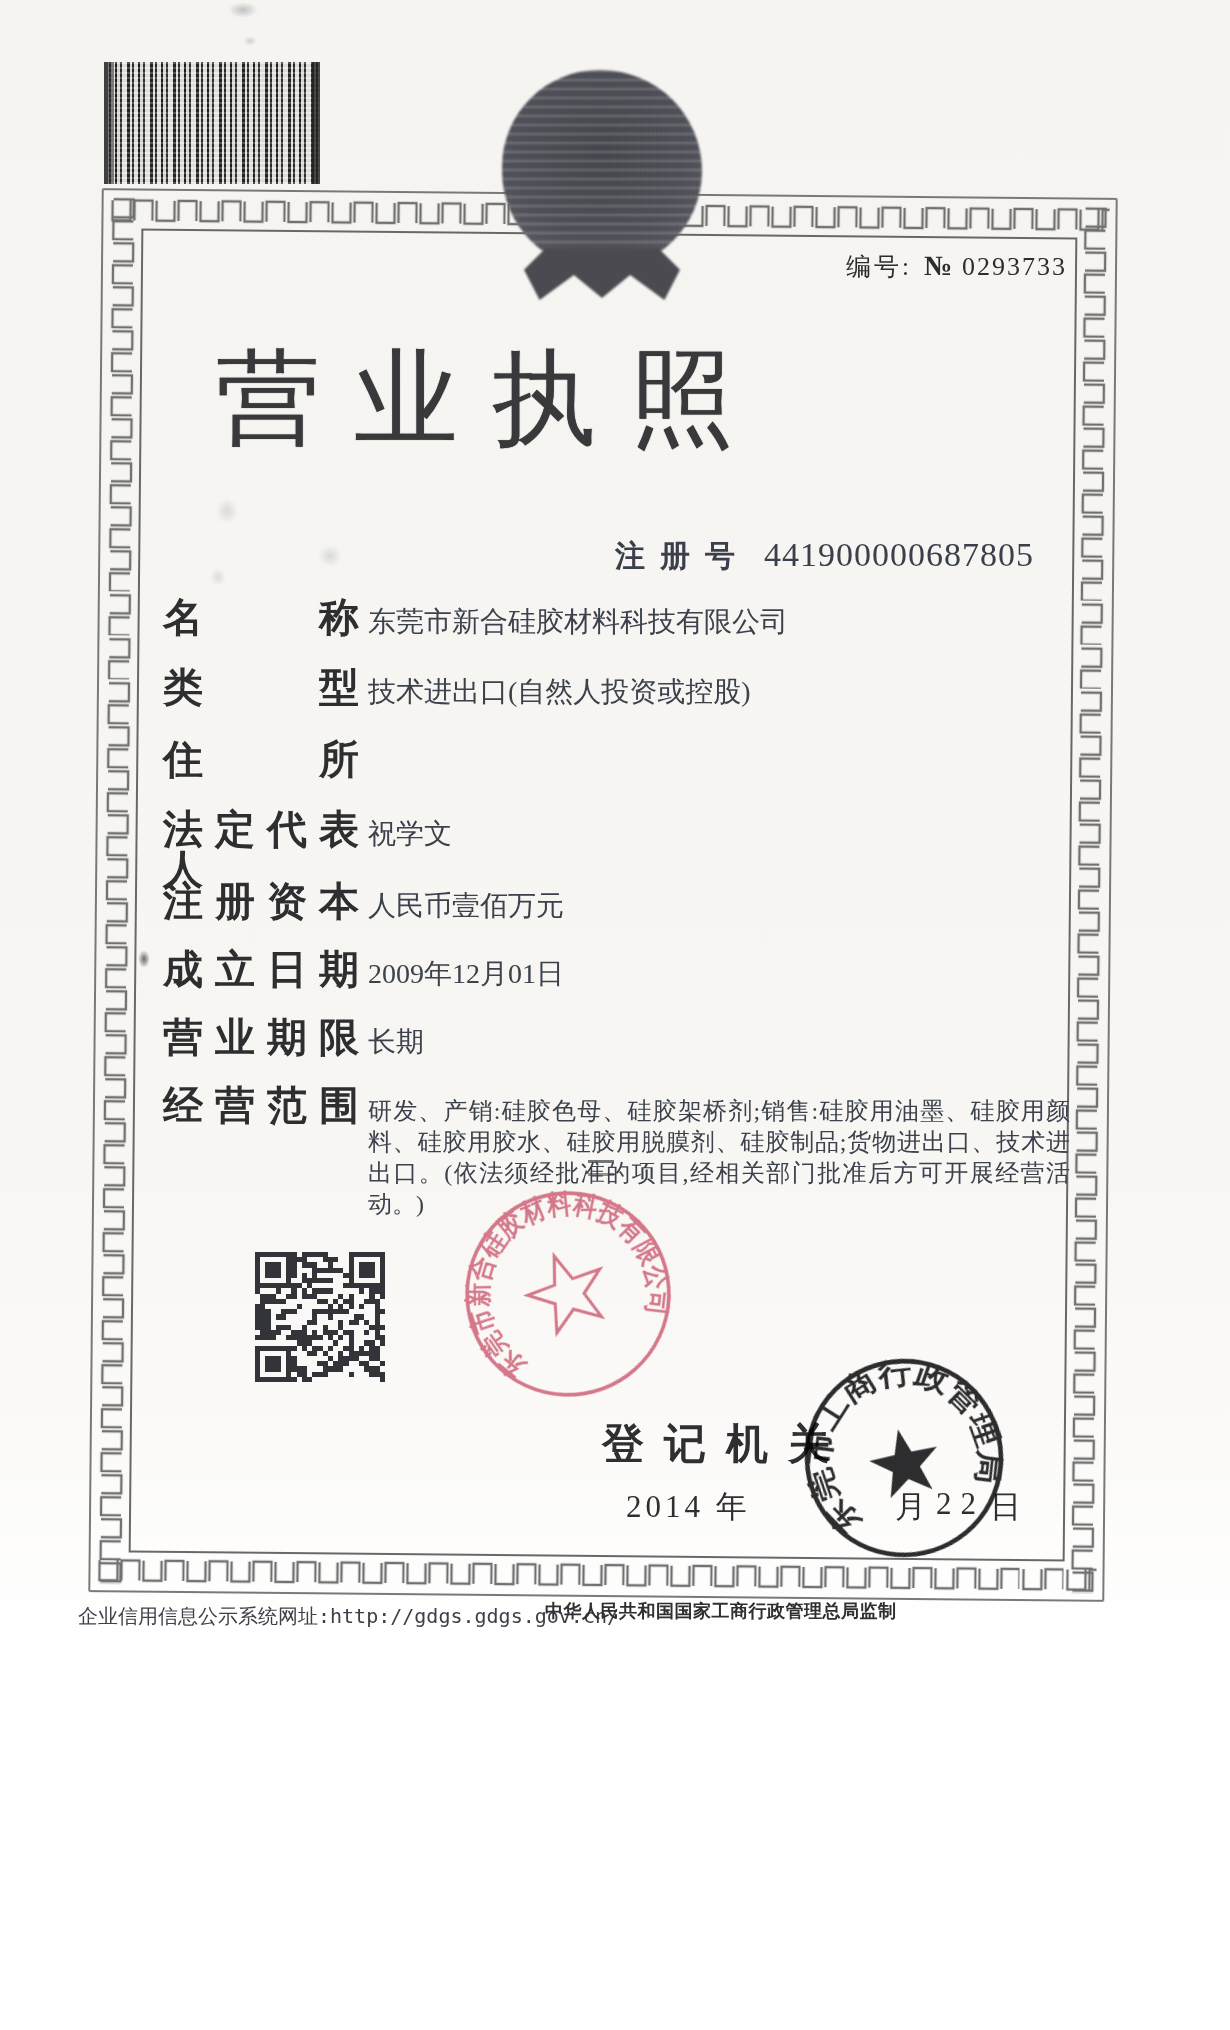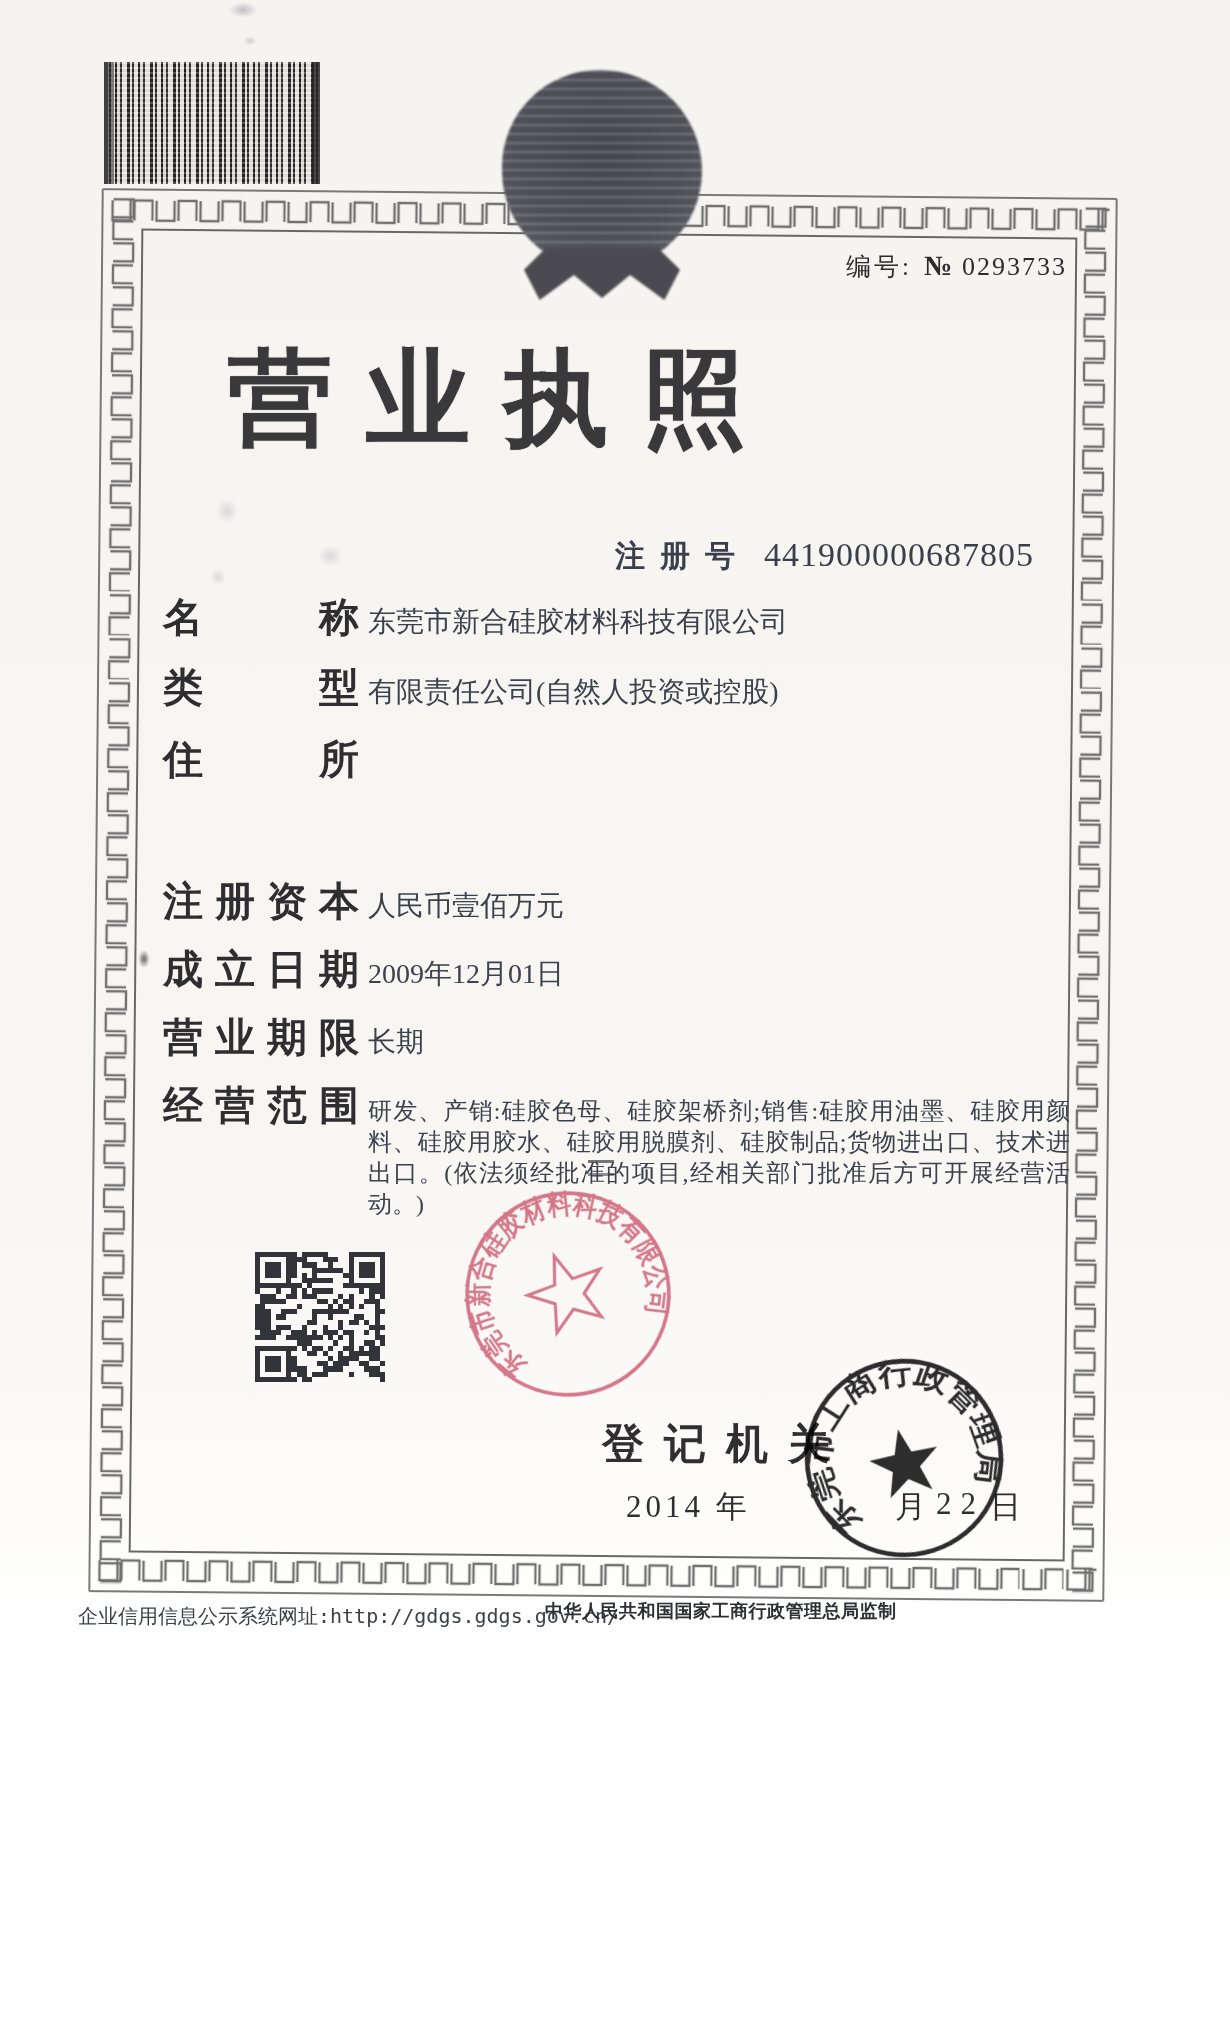--- a/index.html
+++ b/index.html
@@ -45,23 +45,23 @@
     clip-path:polygon(0 42%,14% 0,86% 0,100% 42%,90% 100%,68% 52%,50% 96%,32% 52%,10% 100%);
   }
 
   
   .serial{left:846px;top:250px;display:flex;align-items:baseline;color:#2d2d2f;filter:blur(.3px);}
   .serial .lab{font-size:25px;letter-spacing:3px;}
   .serial .nosign{font-size:28px;font-weight:700;margin-left:12px;}
   .serial .num{font-size:26px;margin-left:10px;letter-spacing:2px;}
 
   .title{
-    left:228px;top:330px;width:760px;white-space:nowrap;
+    left:216px;top:330px;width:760px;white-space:nowrap;
     font-family:"Liberation Sans","DejaVu Sans",sans-serif;
-    font-size:104px;font-weight:700;letter-spacing:34px;color:#3c3c3e;
+    font-size:104px;font-weight:400;letter-spacing:34px;color:#3c3c3e;
     filter:blur(.6px) contrast(1.05);text-shadow:0 0 1px #4a4a4a;
   }
 
   .regline{left:615px;top:536px;display:flex;align-items:baseline;color:#3a3f4b;filter:blur(.3px);}
   .regline .lab{font-size:30px;letter-spacing:15px;font-weight:600;}
   .regline .num{font-size:34px;margin-left:14px;letter-spacing:1px;}
 
   
   .row{position:absolute;left:163px;display:flex;align-items:baseline;filter:blur(.3px);}
   .row .lab{
@@ -152,24 +152,28 @@
     <span class="lab">注册号</span>
     <span class="num">441900000687805</span>
   </div>
 
   <div class="row" style="top:598px;">
     <span class="lab">名称</span>
     <span class="val">东莞市新合硅胶材料科技有限公司</span>
   </div>
   <div class="row" style="top:668px;">
     <span class="lab">类型</span>
-    <span class="val">有限责任公司(自然人投资或控股)</span>
+    <span class="val">技术进出口(自然人投资或控股)</span>
   </div>
   <div class="row" style="top:740px;">
     <span class="lab">住所</span>
+  </div>
+  <div class="row" style="top:810px;">
+    <span class="lab">法定代表人</span>
+    <span class="val">祝学文</span>
   </div>
   <div class="row" style="top:882px;">
     <span class="lab">注册资本</span>
     <span class="val">人民币壹佰万元</span>
   </div>
   <div class="row" style="top:950px;">
     <span class="lab">成立日期</span>
     <span class="val">2009年12月01日</span>
   </div>
   <div class="row" style="top:1018px;">

